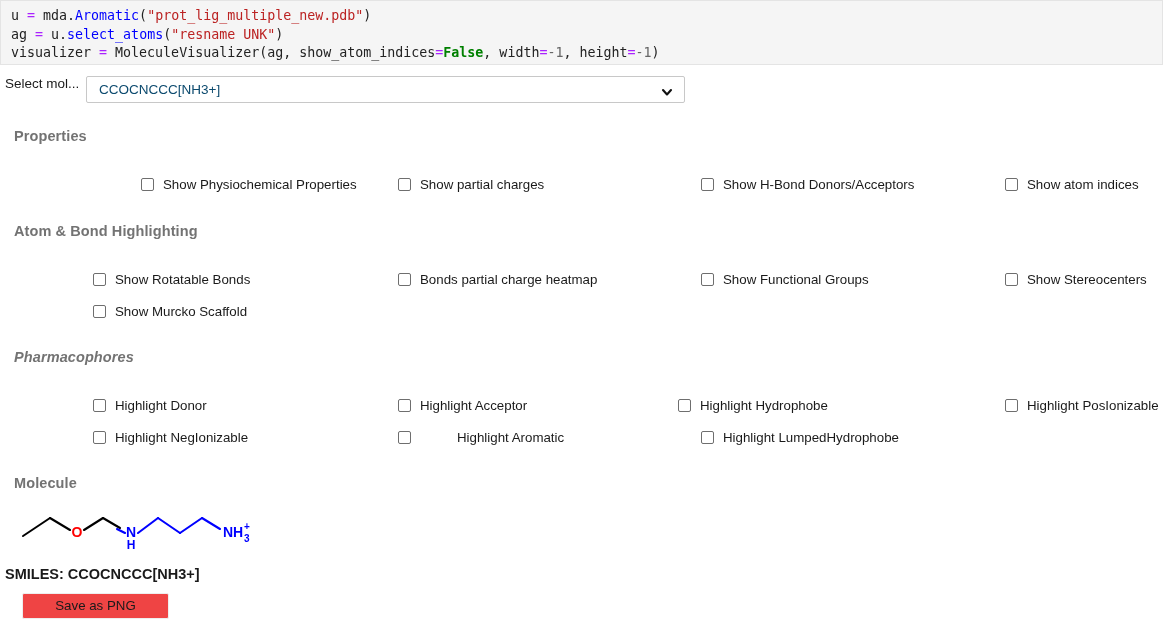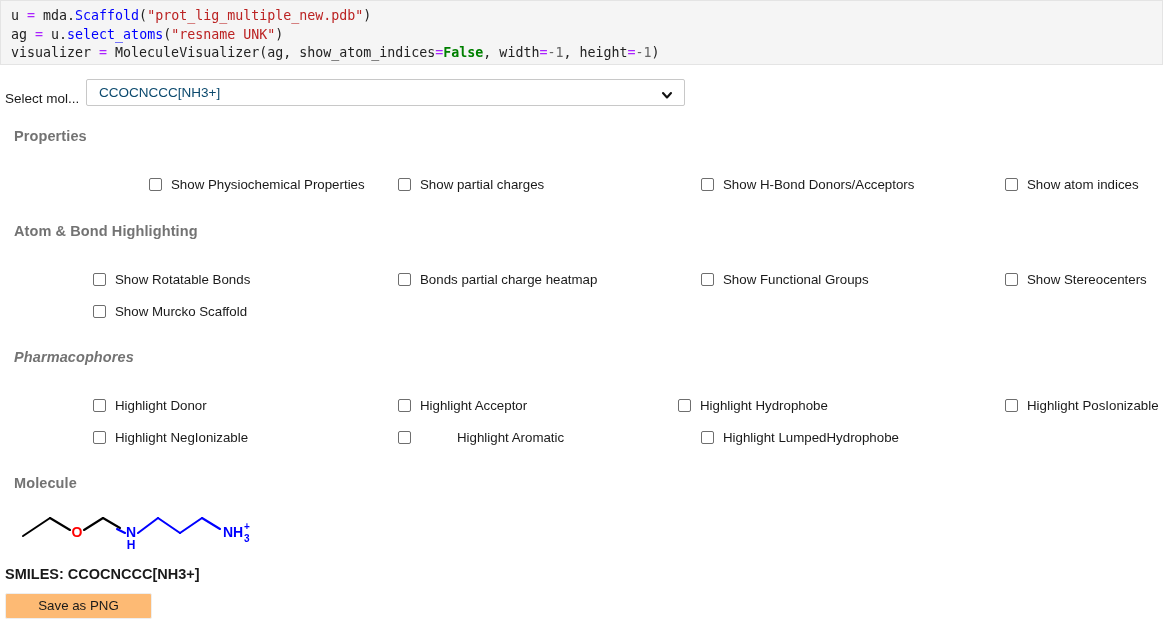--- a/index.html
+++ b/index.html
@@ -43,21 +43,21 @@
   .tok-name  { color: #222222; }
 
   
   .select-row {
     position: absolute;
     left: 0;
     top: 76px;
     width: 1163px;
     height: 30px;
     display: flex;
-    align-items: flex-end;
+    align-items: flex-start;
   }
   .select-label {
     font-size: 13.5px;
     color: #1a1a1a;
     width: 86px;
     padding-left: 5px;
     box-sizing: border-box;
   }
   .select-box {
     position: relative;
@@ -129,61 +129,61 @@
   .smiles-line {
     position: absolute;
     left: 5px;
     top: 566px;
     font-size: 14.5px;
     font-weight: bold;
     color: #1a1a1a;
   }
   .save-btn {
     position: absolute;
-    left: 5px;
+    left: 22px;
     top: 593px;
     width: 147px;
     height: 26px;
     box-sizing: border-box;
-    background: #fdba74;
+    background: #ef4444;
     border: 1px solid #eeeeee;
     border-radius: 2px;
     font-family: "Liberation Sans", sans-serif;
     font-size: 13.3px;
     color: #1a1a1a;
     text-align: center;
     line-height: 24px;
     cursor: pointer;
     padding: 0;
   }
 </style>
 </head>
 <body>
 
 <div class="code-cell">
-  <div class="code-line"><span class="tok-name">u </span><span class="tok-op">=</span><span class="tok-name"> mda.</span><span class="tok-fn">Scaffold</span><span class="tok-name">(</span><span class="tok-str">"prot_lig_multiple_new.pdb"</span><span class="tok-name">)</span></div>
+  <div class="code-line"><span class="tok-name">u </span><span class="tok-op">=</span><span class="tok-name"> mda.</span><span class="tok-fn">Aromatic</span><span class="tok-name">(</span><span class="tok-str">"prot_lig_multiple_new.pdb"</span><span class="tok-name">)</span></div>
   <div class="code-line"><span class="tok-name">ag </span><span class="tok-op">=</span><span class="tok-name"> u.</span><span class="tok-fn">select_atoms</span><span class="tok-name">(</span><span class="tok-str">"resname UNK"</span><span class="tok-name">)</span></div>
   <div class="code-line"><span class="tok-name">visualizer </span><span class="tok-op">=</span><span class="tok-name"> MoleculeVisualizer(ag, show_atom_indices</span><span class="tok-op">=</span><span class="tok-kw">False</span><span class="tok-name">, width</span><span class="tok-op">=</span><span class="tok-num">-1</span><span class="tok-name">, height</span><span class="tok-op">=</span><span class="tok-num">-1</span><span class="tok-name">)</span></div>
 </div>
 
 <div class="select-row">
   <div class="select-label">Select mol...</div>
   <div class="select-box">
     <span class="select-value">CCOCNCCC[NH3+]</span>
     <span class="select-caret">
       <svg viewBox="0 0 12 12" width="12" height="12" xmlns="http://www.w3.org/2000/svg">
         <path d="M2 4 L6 8.5 L10 4" fill="none" stroke="#111111" stroke-width="2.1" stroke-linecap="round" stroke-linejoin="round"></path>
       </svg>
     </span>
   </div>
 </div>
 
 <div id="sections-host">
     <div class="section-title" style="top: 128px;">Properties</div>
-    <div class="cb-row" style="left: 101px; top: 174px; padding-left: 48px;">
+    <div class="cb-row" style="left: 93px; top: 174px; padding-left: 48px;">
       <span class="cb-box"></span>
       <span class="cb-label">Show Physiochemical Properties</span>
     </div>
     <div class="cb-row" style="left: 398px; top: 174px;">
       <span class="cb-box"></span>
       <span class="cb-label">Show partial charges</span>
     </div>
     <div class="cb-row" style="left: 701px; top: 174px;">
       <span class="cb-box"></span>
       <span class="cb-label">Show H-Bond Donors/Acceptors</span>

